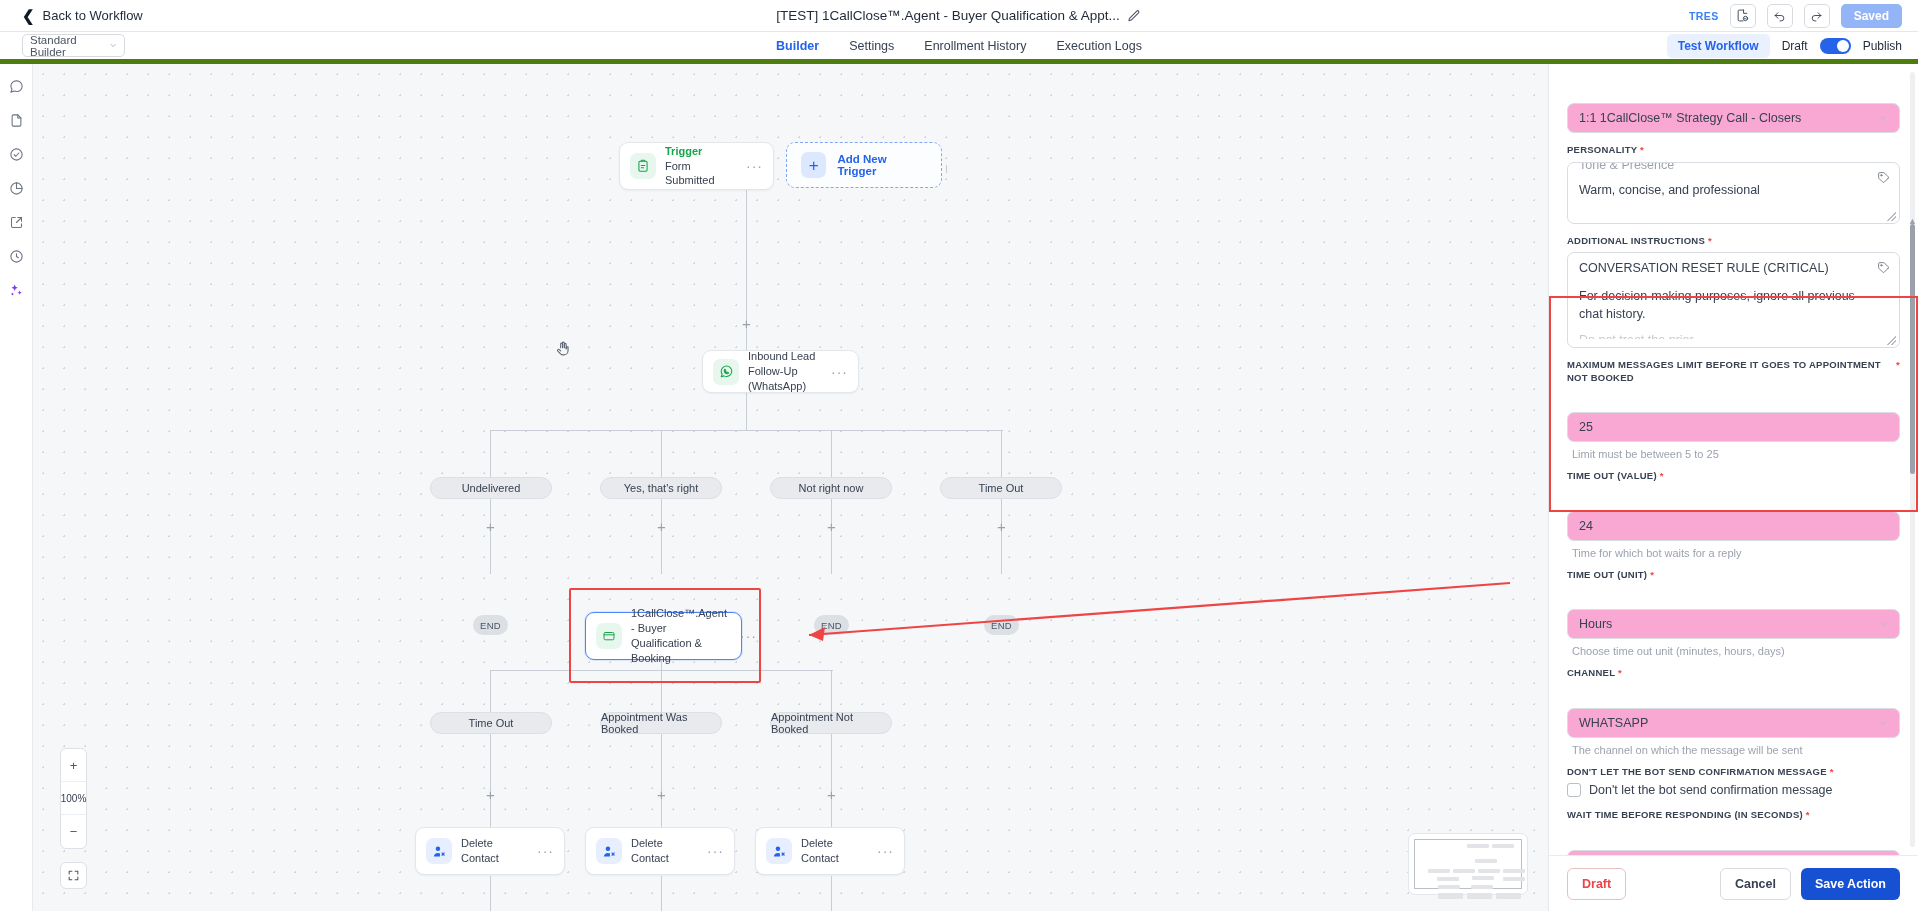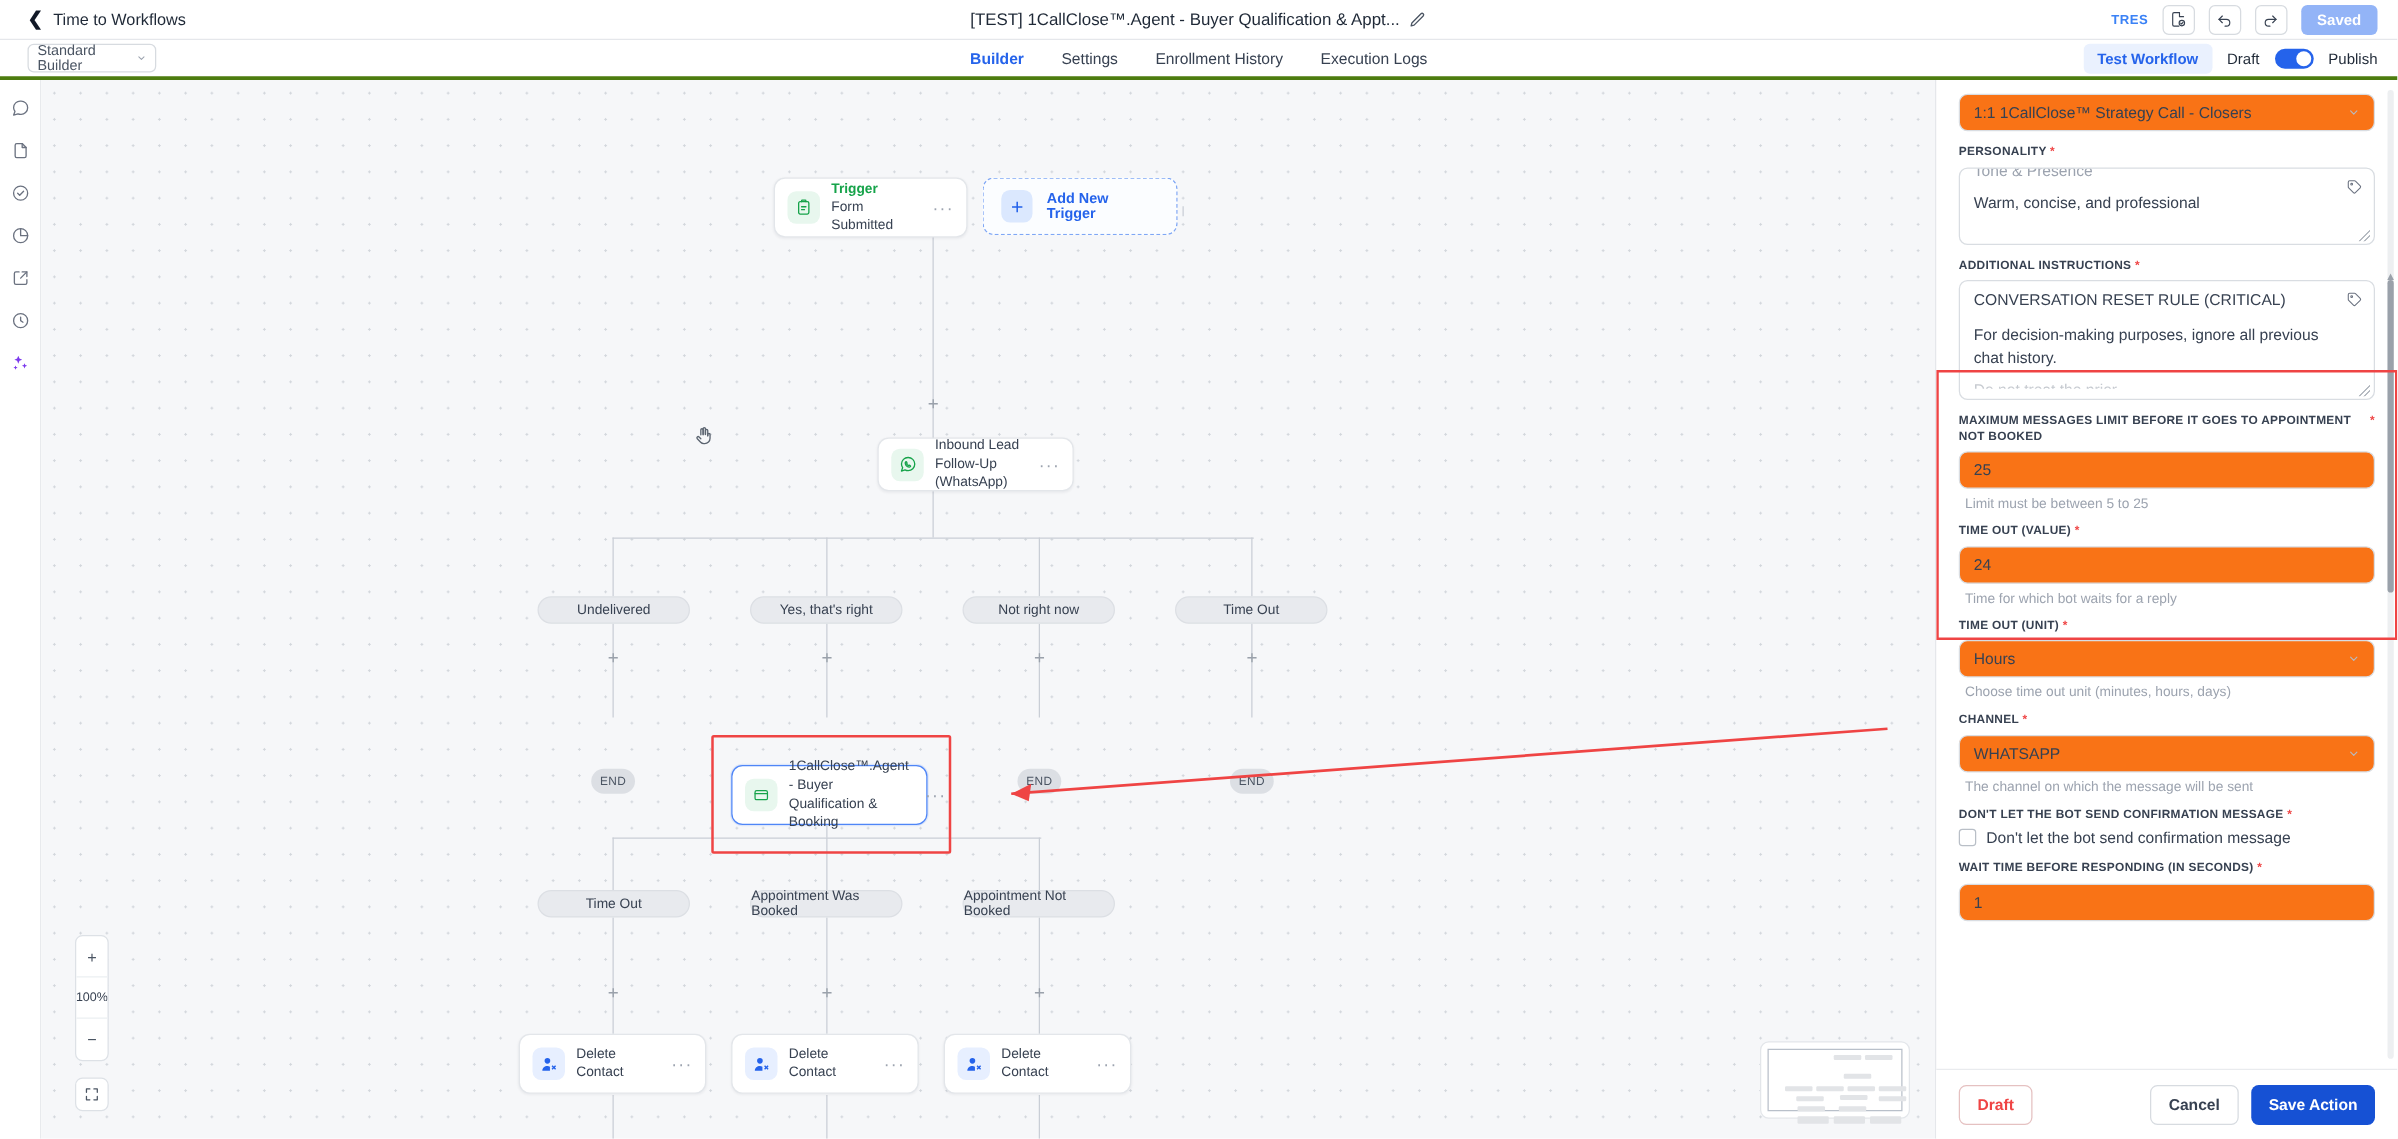--- a/index.html
+++ b/index.html
@@ -39,21 +39,21 @@
   }
   .saved-btn {
     background: #93b4f7; color: #fff; border: none; border-radius: 5px;
     font-size: 12px; font-weight: 600; padding: 5px 13px; cursor: default;
     font-family: "Liberation Sans", sans-serif;
   }
 
   
   .tabbar {
     height: 32px; flex: 0 0 32px; background: #fff;
-    border-bottom: 3px solid #4d7c0f; display: flex; align-items: center; position: relative;
+    border-bottom: 5px solid #4d7c0f; display: flex; align-items: center; position: relative;
   }
   .builder-select {
     margin-left: 22px; width: 103px; height: 23px;
     border: 1px solid #d7dbe0; border-radius: 5px; background: #fff;
     display: flex; align-items: center; justify-content: space-between;
     padding: 0 7px; font-size: 11.5px; color: #4b5563; cursor: pointer;
   }
   .tabs {
     position: absolute; left: 50%; transform: translateX(-50%);
     display: flex; align-items: center; gap: 30px; height: 100%;
@@ -181,22 +181,22 @@
   }
   .panel-scroll {
     flex: 1; overflow: hidden; padding: 11px 18px 0 18px; position: relative;
   }
   .field-label {
     font-size: 9.5px; font-weight: 700; color: #374151; letter-spacing: .25px;
     text-transform: uppercase; margin-bottom: 5px; line-height: 1.32;
   }
   .req { color: #ef4444; font-weight: 700; }
   .sel-box, .txt-box {
-    width: 100%; border: 1px solid #d9dde2; border-radius: 7px; background: #f97316;
-    font-size: 12.5px; color: #374151; font-family: "Liberation Sans", sans-serif;
+    width: 100%; border: 1px solid #d9dde2; border-radius: 7px; background: #f9a8d4;
+    font-size: 12.5px; color: #374151; font-family: "Liberation Sans", sans-serif; margin-top: 28px;
   }
   .sel-box {
     height: 30px; display: flex; align-items: center; justify-content: space-between;
     padding: 0 11px; cursor: pointer;
   }
   .txt-box { height: 30px; padding: 0 11px; line-height: 28px; }
   .helper { font-size: 11px; color: #9ca3af; margin: 6px 0 10px 5px; }
   .ta {
     position: relative; border: 1px solid #d9dde2; border-radius: 7px; background: #fff;
     padding: 8px 34px 8px 11px; font-size: 12.5px; color: #374151; overflow: hidden;
@@ -236,21 +236,21 @@
   .arrow-svg { position: absolute; left: 0; top: 0; pointer-events: none; }
 </style>
 </head>
 <body>
 
 <div class="app">
 
   <div class="topbar">
     <div class="back-link">
       <span class="back-chevron">❮</span>
-      <span>Time to Workflows</span>
+      <span>Back to Workflow</span>
     </div>
 
     <div class="topbar-center">
       <span class="doc-title">[TEST] 1CallClose™.Agent - Buyer Qualification &amp; Appt...</span>
       <span class="pencil-btn">
         <svg width="14" height="14" viewBox="0 0 24 24" fill="none" stroke="#4b5563" stroke-width="1.8" stroke-linecap="round" stroke-linejoin="round">
           <path d="M16.5 3.5a2.1 2.1 0 013 3L7 19l-4 1 1-4 12.5-12.5z"></path>
         </svg>
       </span>
     </div>

